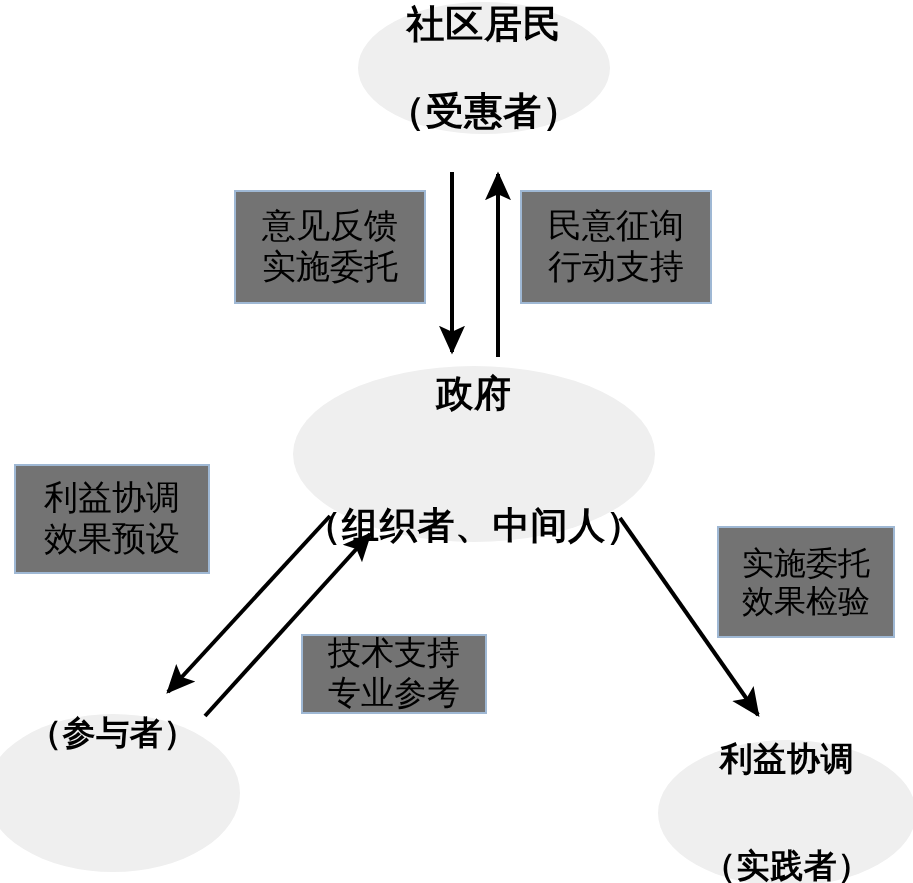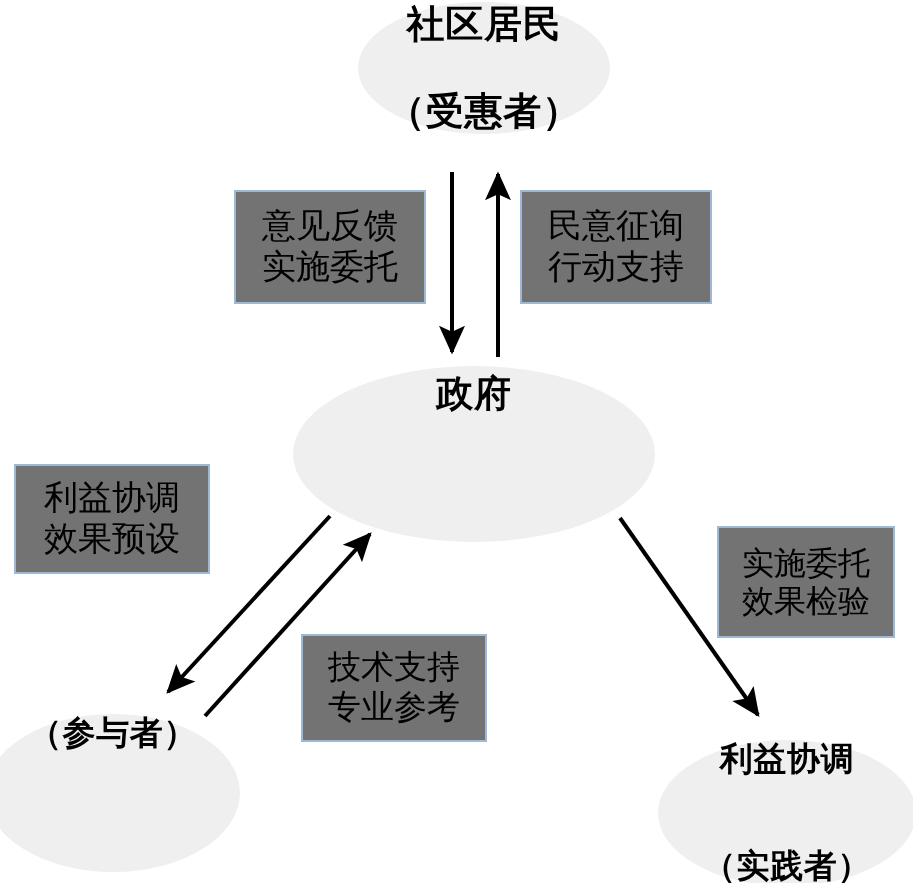--- a/index.html
+++ b/index.html
@@ -61,21 +61,21 @@
   #node-residents { left: 358px; top: 2px;   width: 252px; height: 132px; font-size: 38px; }
   #node-government{ left: 293px; top: 372px; width: 362px; height: 176px; font-size: 37px; }
   #node-experts   { left: -14px; top: 714px; width: 254px; height: 158px; font-size: 33px; }
   #node-builders  { left: 658px; top: 740px; width: 258px; height: 146px; font-size: 33px; }
 
   
   #label-feedback { left: 234px; top: 190px; width: 192px; height: 114px; font-size: 34px; }
   #label-consult  { left: 520px; top: 190px; width: 192px; height: 114px; font-size: 34px; }
   #label-advice   { left: 14px;  top: 464px; width: 196px; height: 110px; font-size: 34px; }
   #label-commission{left: 717px; top: 526px; width: 178px; height: 112px; font-size: 32px; }
-  #label-tech     { left: 301px; top: 634px; width: 186px; height: 108px; font-size: 33px; }
+  #label-tech     { left: 301px; top: 634px; width: 186px; height: 80px; font-size: 33px; }
 </style>
 </head>
 <body>
 
 <div id="canvas">
 
   <svg class="layer" viewBox="0 0 913 883">
     <ellipse cx="484" cy="68" rx="126" ry="66" fill="#EFEFEF"></ellipse>
     <ellipse cx="474" cy="454" rx="181" ry="88" fill="#EFEFEF"></ellipse>
     <ellipse cx="113" cy="793" rx="127" ry="79" fill="#EFEFEF"></ellipse>
@@ -100,20 +100,21 @@
     <line x1="620" y1="518" x2="758" y2="715" stroke="#000000" stroke-width="4" marker-end="url(#ah)"></line>
   </svg>
 
   <div class="node" id="node-residents">
     <span class="line1">社区居民</span>
     <span class="line2">（受惠者）</span>
   </div>
 
   <div class="node" id="node-government">
     <span class="line1">政府</span>
+    <span class="line2">（组织者、中间人）</span>
   </div>
 
   <div class="node" id="node-experts">
     <span class="line2">（参与者）</span>
   </div>
 
   <div class="node" id="node-builders">
     <span class="line1">利益协调</span>
     <span class="line2">（实践者）</span>
   </div>

